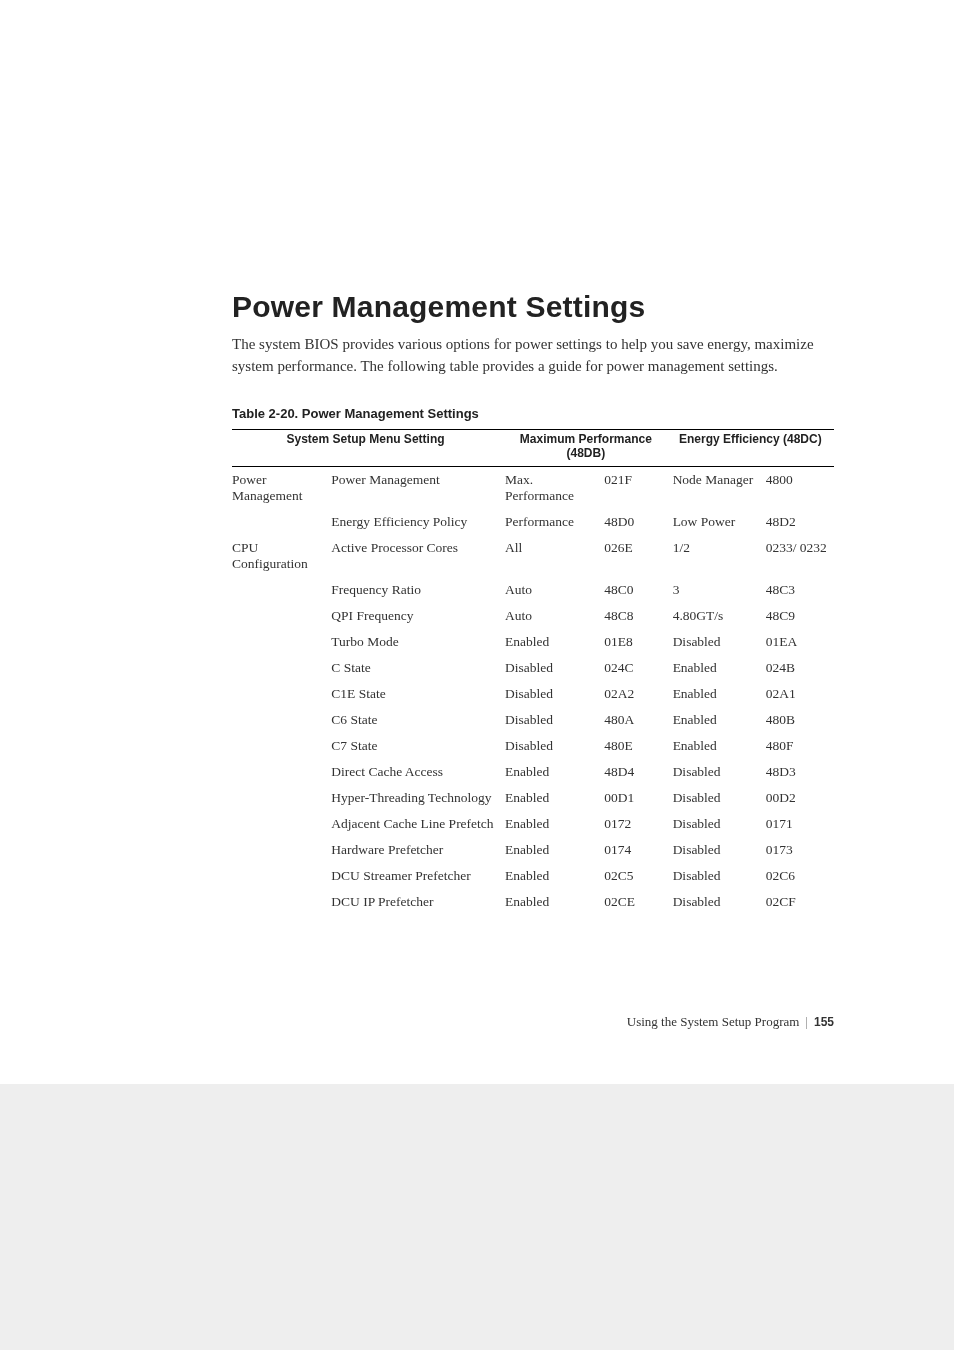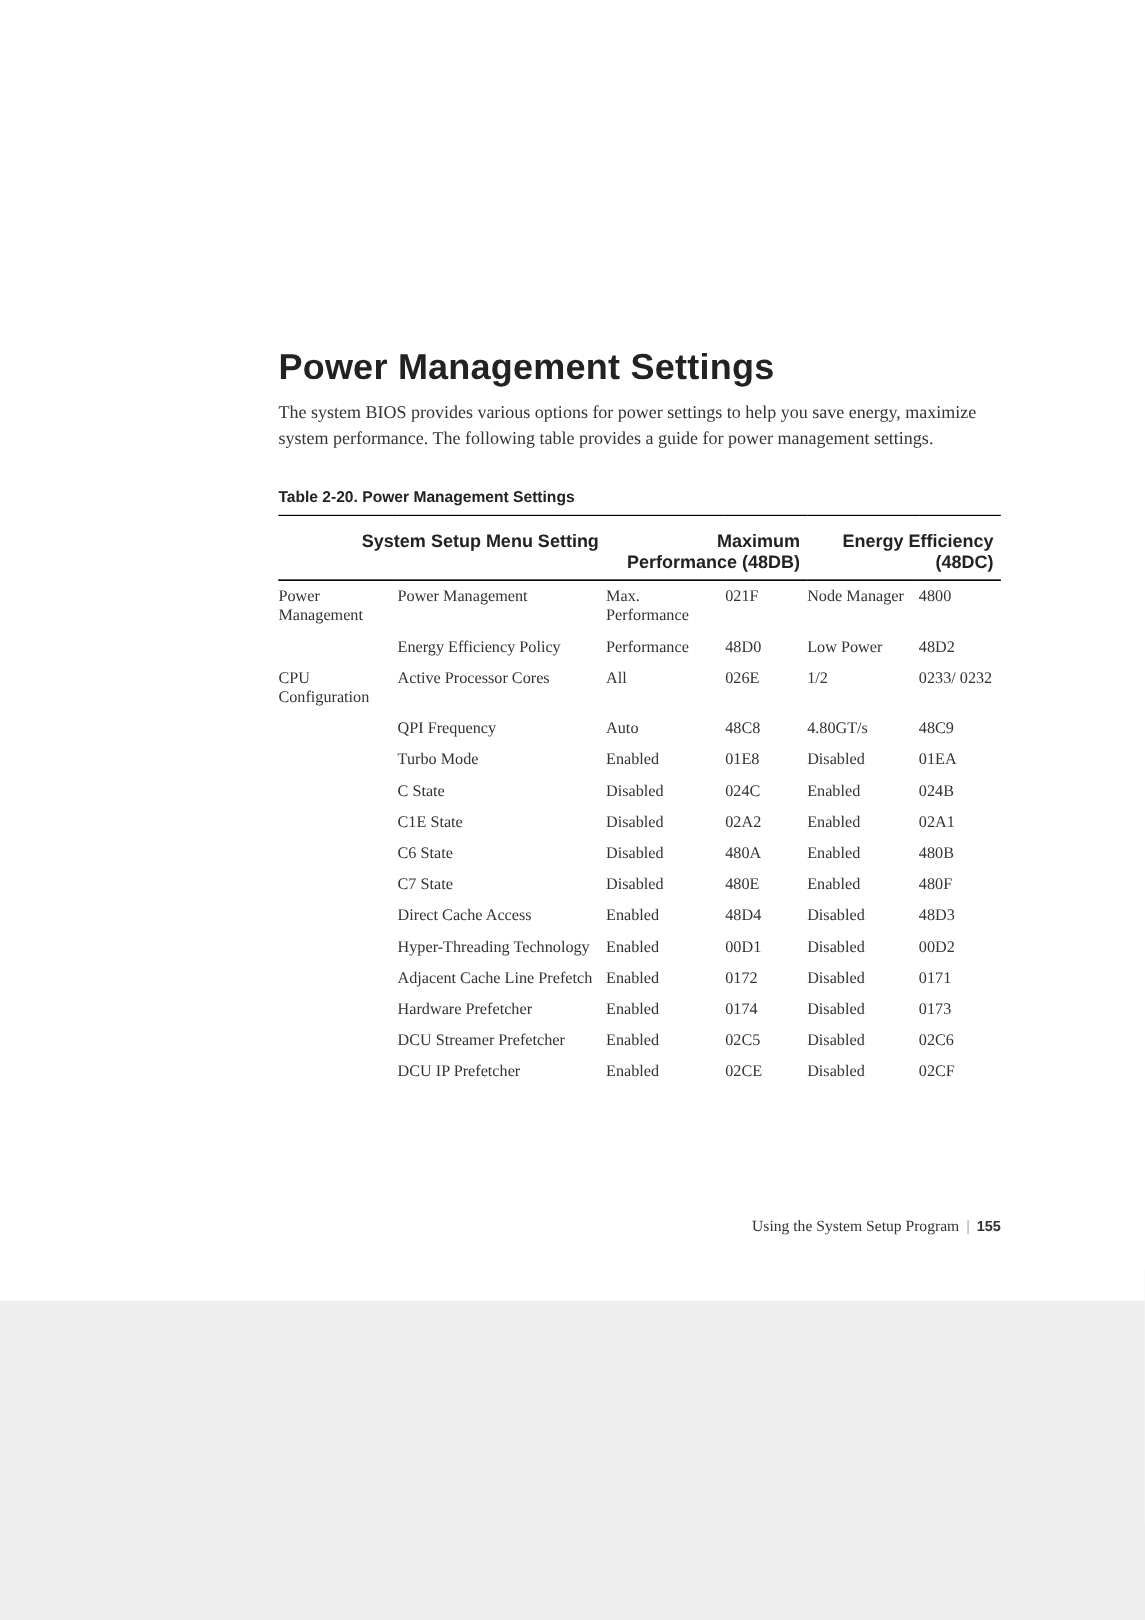--- a/index.html
+++ b/index.html
@@ -38,24 +38,24 @@
   }
   .table-caption .tn { }
   table.settings {
     width: 100%;
     border-collapse: collapse;
     font-size: 13.5px;
   }
   table.settings thead th {
     font-family: "Helvetica Neue", Helvetica, Arial, sans-serif;
     font-weight: 700;
-    font-size: 15px;
-    text-align: right;
+    font-size: 12px;
+    text-align: center;
     vertical-align: top;
-    padding: 13px 6px 6px 0;
+    padding: 2px 6px 6px 0;
   }
   table.settings thead tr.top th {
     border-top: 1.5px solid #000;
     border-bottom: 1px solid #000;
   }
   table.settings thead tr.sub th {
     border-bottom: 1px solid #000;
   }
   table.settings tbody td {
     padding: 5px 6px 5px 0;
@@ -138,20 +138,28 @@
         <tr>
           <td class="setup-page">CPU Configuration</td>
           <td>Active Processor Cores</td>
           <td>All</td>
           <td>026E</td>
           <td>1/2</td>
           <td>0233/ 0232</td>
         </tr>
         <tr>
           <td class="setup-page"></td>
+          <td>Frequency Ratio</td>
+          <td>Auto</td>
+          <td>48C0</td>
+          <td>3</td>
+          <td>48C3</td>
+        </tr>
+        <tr>
+          <td class="setup-page"></td>
           <td>QPI Frequency</td>
           <td>Auto</td>
           <td>48C8</td>
           <td>4.80GT/s</td>
           <td>48C9</td>
         </tr>
         <tr>
           <td class="setup-page"></td>
           <td>Turbo Mode</td>
           <td>Enabled</td>

